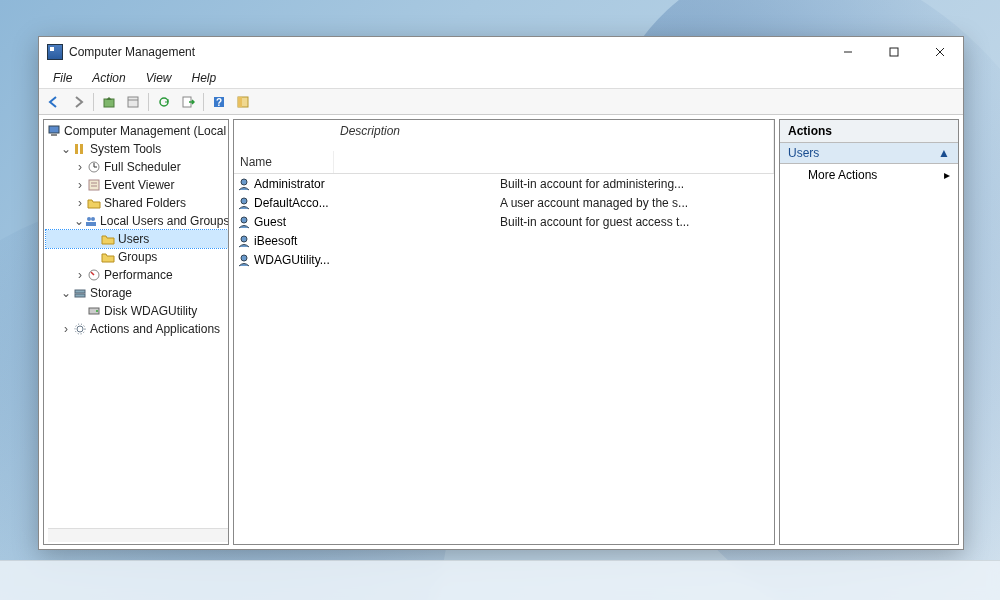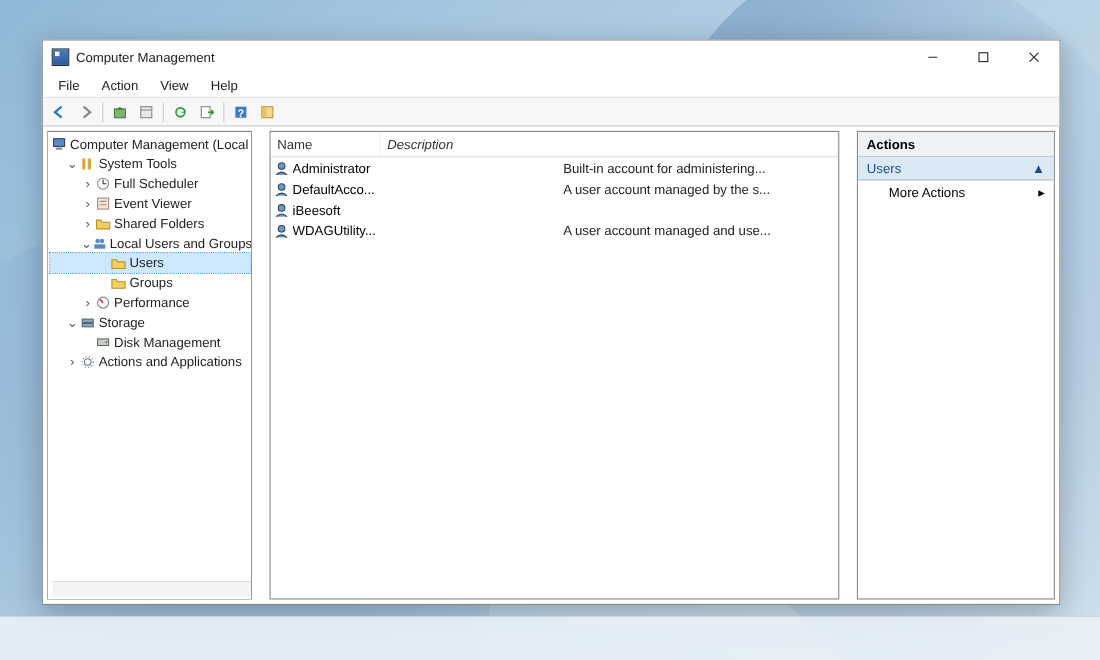--- a/index.html
+++ b/index.html
@@ -63,36 +63,37 @@
 .titlebar .title { flex:1; color:#222; font-size:12px;}
 .titlebar .controls { display:flex; }
 .titlebar .ctl {
   width:46px; height:30px; display:flex; align-items:center; justify-content:center;
   color:#222;
 }
 .menubar {
   height:22px; display:flex; align-items:center; padding:0 4px;
   border-bottom:1px solid #ddd;
   background:#fff;
+  font-style:italic;
 }
 .menubar .mitem { padding:2px 10px; color:#222; }
 .toolbar {
   height:26px; display:flex; align-items:center; padding:2px 4px;
   border-bottom:1px solid #ccc;
   background:#f7f7f7;
   gap:2px;
 }
 .tbtn {
   width:22px; height:22px; display:flex; align-items:center; justify-content:center;
   border:1px solid transparent;
 }
 .tsep { width:1px; height:18px; background:#ccc; margin:0 2px;}
 .panes {
   flex:1; display:flex; overflow:hidden; padding:4px;
-  gap:16px;
+  gap:4px;
 }
 .pane {
   border:1px solid #888;
   background:#fff;
   overflow:auto;
 }
 .tree-pane { width:186px; padding:2px 0 2px 2px; }
 .list-pane { flex:1; }
 .action-pane { width:180px; padding:0;}
 
@@ -100,21 +101,21 @@
 .node { display:flex; align-items:center; height:18px; padding:0 2px; white-space:nowrap;}
 .node .tw { width:12px; text-align:center; color:#555;}
 .node .ic { width:16px; height:16px; margin-right:2px; display:inline-flex; align-items:center; justify-content:center;}
 .node.selected { background:#cde8ff; outline:1px dotted #3399ff;}
 .indent1{padding-left:14px;}
 .indent2{padding-left:28px;}
 .indent3{padding-left:42px;}
 
 .list-header { display:flex; border-bottom:1px solid #ddd; background:#fff;}
 .list-header .col { padding:4px 6px; border-right:1px solid #eee; color:#333; font-weight:normal;}
-.col-name{width:100px;}
+.col-name{width:100px;margin-top:31px;}
 .col-fullname{width:150px;}
 .col-desc{flex:1;font-style:italic;}
 .row { display:flex; height:19px; align-items:center; padding:0 2px;}
 .row .ic { width:16px;height:16px;margin-right:2px; display:inline-flex;align-items:center;justify-content:center;}
 .row .c-name{width:96px; white-space:nowrap; overflow:hidden; text-overflow:ellipsis;}
 .row .c-full{width:150px;}
 .row .c-desc{flex:1; white-space:nowrap; overflow:hidden; text-overflow:ellipsis; color:#222;}
 
 .act-head{background:#eef2f5;border-bottom:1px solid #bbb;padding:4px 8px;font-weight:bold;}
 .act-sect{background:#dbe9f5;border-bottom:1px solid #bbb;padding:3px 8px; color:#1a4d8f; display:flex; justify-content:space-between; align-items:center;}
@@ -320,21 +321,21 @@
           <span>Storage</span>
         </div>
         <div class="node indent2">
           <span class="tw"></span>
           <span class="ic">
               <svg width="14" height="14">
                 <rect x="2" y="4" width="10" height="6" fill="#ccc" stroke="#666"></rect>
                 <circle cx="10" cy="7" r="1" fill="#3a3"></circle>
               </svg>
             </span>
-          <span>Disk Management</span>
+          <span>Disk WDAGUtility</span>
         </div>
         <div class="node indent1">
           <span class="tw">›</span>
           <span class="ic">
               <svg width="14" height="14">
                 <circle cx="7" cy="7" r="3" fill="none" stroke="#678"></circle>
                 <circle cx="7" cy="7" r="5" fill="none" stroke="#678" stroke-dasharray="1 2"></circle>
               </svg>
             </span>
           <span>Actions and Applications</span>
@@ -371,34 +372,44 @@
             <span class="c-full"></span>
             <span class="c-desc">A user account managed by the s...</span>
           </div>
           <div class="row">
             <span class="ic">
               <svg width="14" height="14">
                 <circle cx="7" cy="5" r="3" fill="#6a9acc" stroke="#345"></circle>
                 <path d="M2 13 Q7 8 12 13" fill="#6a9acc" stroke="#345"></path>
               </svg>
             </span>
+            <span class="c-name">Guest</span>
+            <span class="c-full"></span>
+            <span class="c-desc">Built-in account for guest access t...</span>
+          </div>
+          <div class="row">
+            <span class="ic">
+              <svg width="14" height="14">
+                <circle cx="7" cy="5" r="3" fill="#6a9acc" stroke="#345"></circle>
+                <path d="M2 13 Q7 8 12 13" fill="#6a9acc" stroke="#345"></path>
+              </svg>
+            </span>
             <span class="c-name">iBeesoft</span>
             <span class="c-full"></span>
             <span class="c-desc"></span>
           </div>
           <div class="row">
             <span class="ic">
               <svg width="14" height="14">
                 <circle cx="7" cy="5" r="3" fill="#6a9acc" stroke="#345"></circle>
                 <path d="M2 13 Q7 8 12 13" fill="#6a9acc" stroke="#345"></path>
               </svg>
             </span>
             <span class="c-name">WDAGUtility...</span>
             <span class="c-full"></span>
-            <span class="c-desc">A user account managed and use...</span>
           </div>
         </div>
     </div>
 
     <div class="pane action-pane">
       <div class="act-head">Actions</div>
       <div class="act-sect">
         <span>Users</span>
         <span>▲</span>
       </div>

